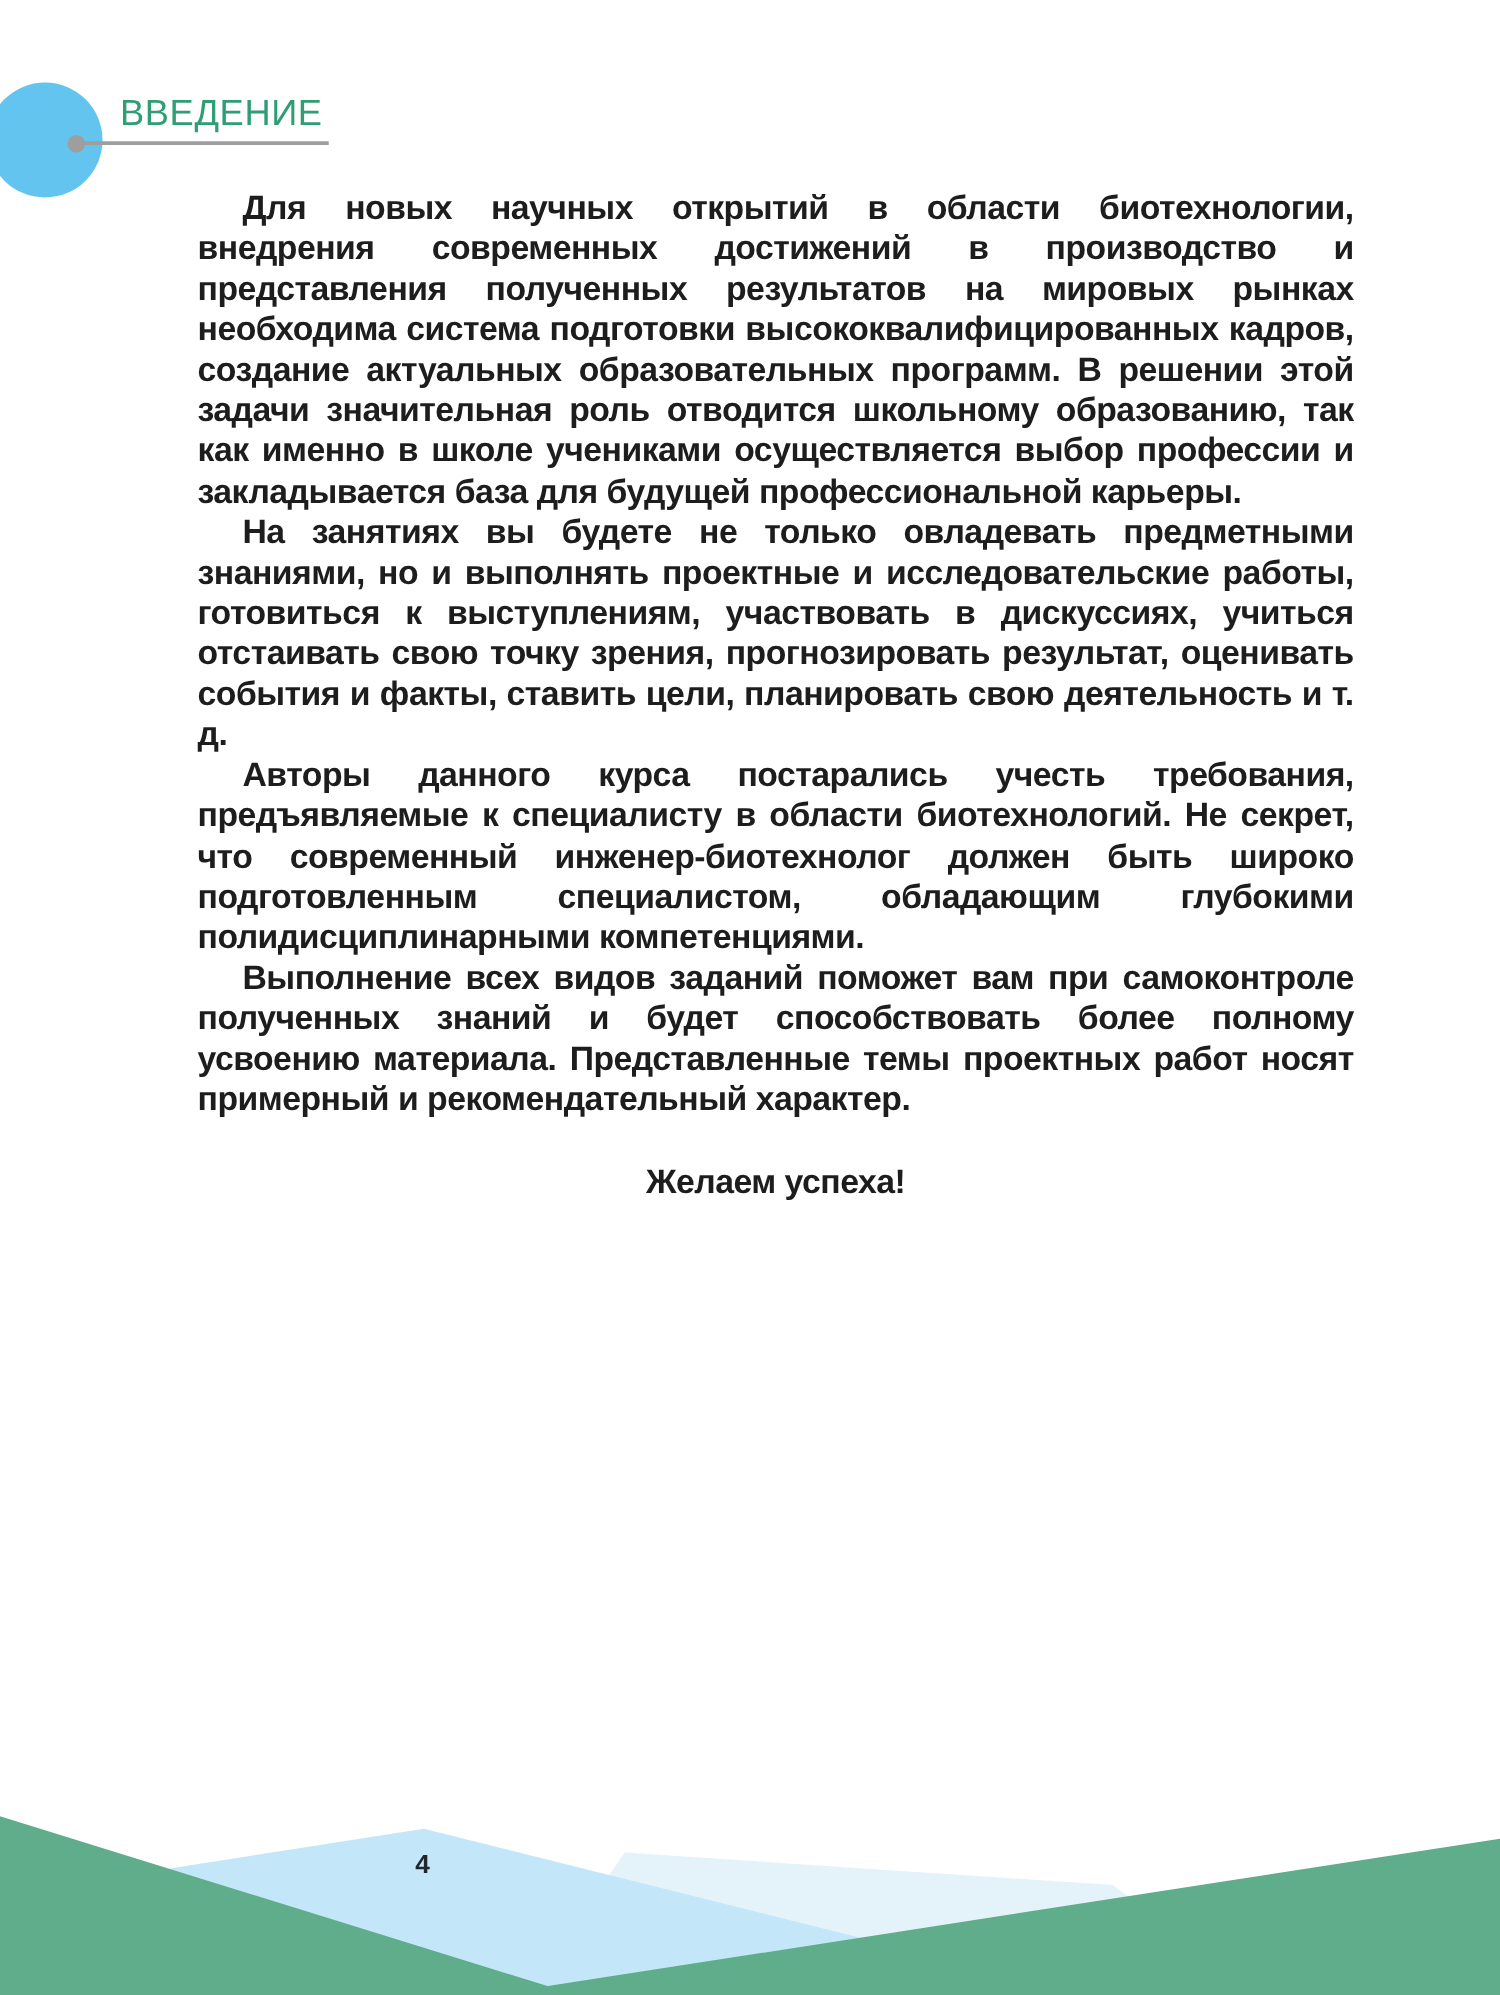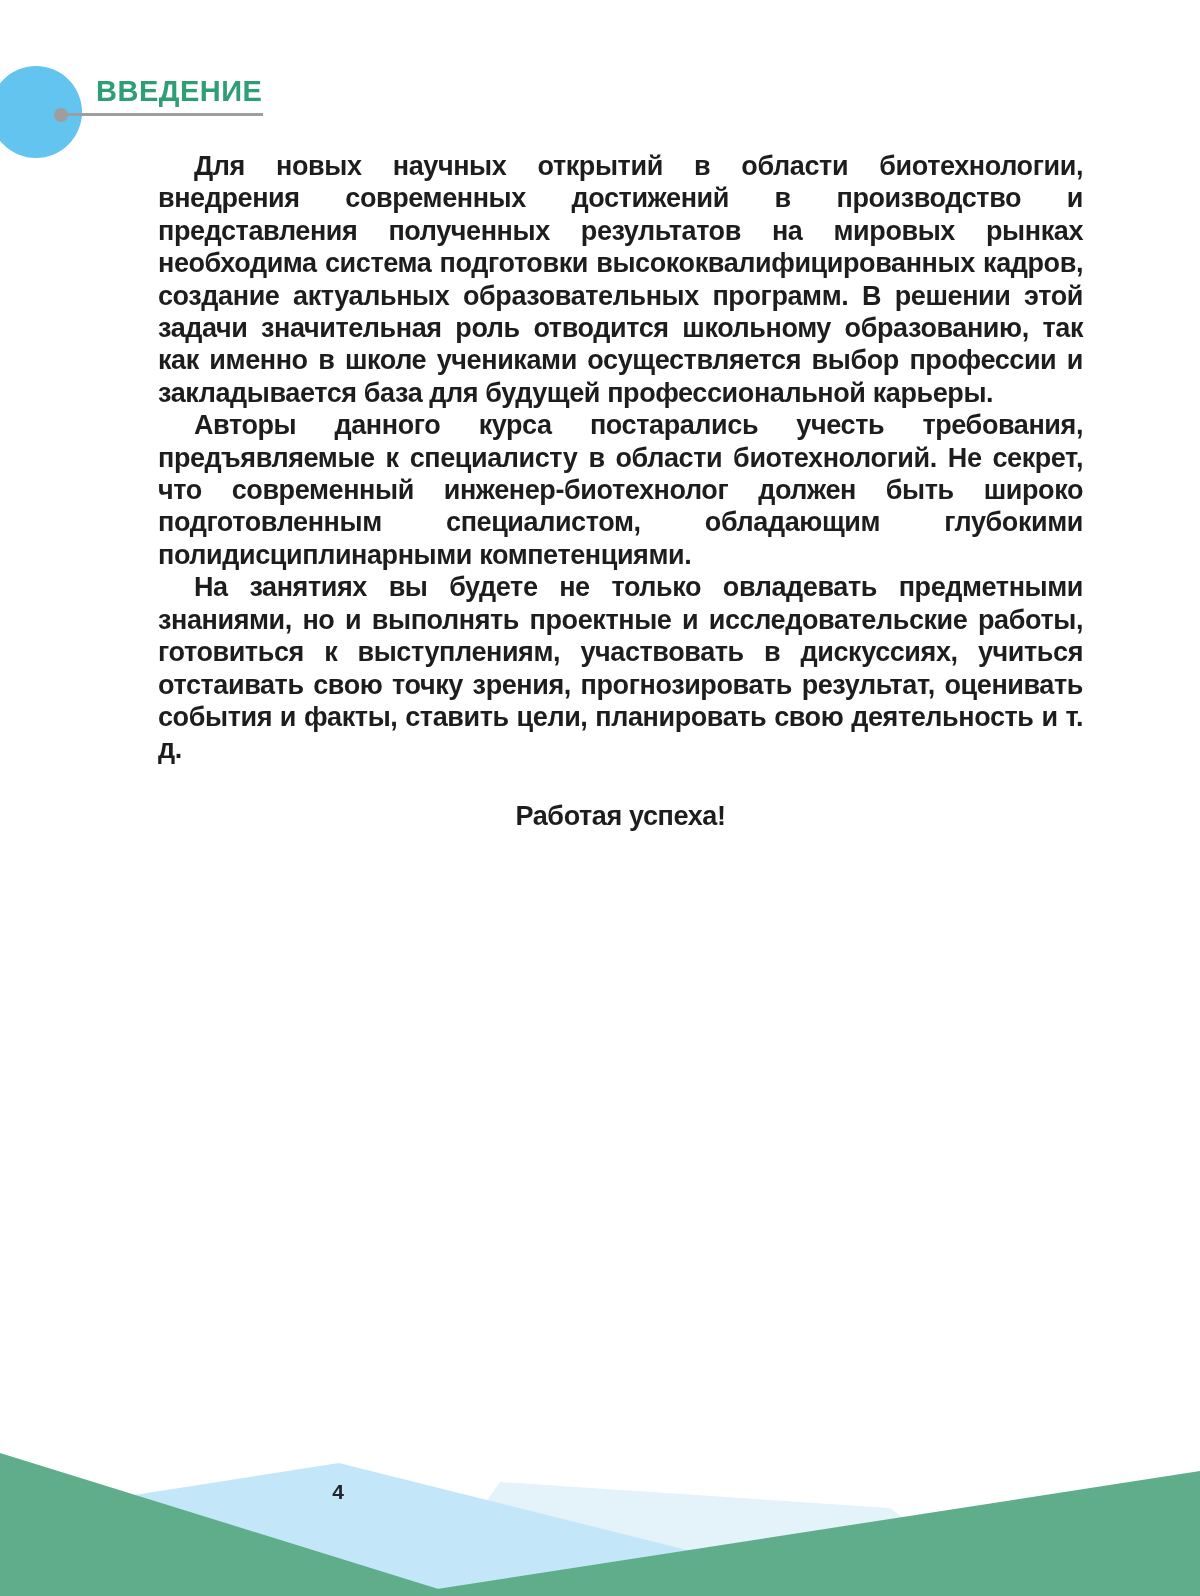--- a/index.html
+++ b/index.html
@@ -26,21 +26,21 @@
     border-radius: 50%;
     background: #62c4ef;
   }
   .page-title {
     position: absolute;
     left: 96px;
     top: 76px;
     margin: 0;
     font-size: 29px;
     line-height: 30px;
-    font-weight: bold;
+    font-weight: normal;
     letter-spacing: 0.5px;
     color: #2f9e74;
   }
   .title-rule {
     position: absolute;
     left: 61px;
     top: 113px;
     width: 202px;
     height: 3px;
     background: #9e9e9e;
@@ -104,23 +104,24 @@
 
 <div class="page">
 
   <div class="corner-circle"></div>
   <h1 class="page-title">ВВЕДЕНИЕ</h1>
   <div class="title-rule"></div>
   <div class="title-rule-dot"></div>
 
   <main class="text-block">
     <p>Для новых научных открытий в области биотехнологии, внедрения современных достижений в производство и представления получен­ных результатов на мировых рынках необходима система подготовки высококвалифицированных кадров, создание актуальных образова­тельных программ. В решении этой задачи значительная роль отво­дится школьному образованию, так как именно в школе учениками осуществляется выбор профессии и закладывается база для будущей профессиональной карьеры.</p>
+    <p>На занятиях вы будете не только овладевать предметными знания­ми, но и выполнять проектные и исследовательские работы, гото­виться к выступлениям, участвовать в дискуссиях, учиться отстаивать свою точку зрения, прогнозировать результат, оценивать события и факты, ставить цели, планировать свою деятельность и т. д.</p>
     <p>Авторы данного курса постарались учесть требования, предъявляе­мые к специалисту в области биотехнологий. Не секрет, что совре­менный инженер-биотехнолог должен быть широко подготовленным специалистом, обладающим глубокими полидисциплинарными ком­петенциями.</p>
-    <p>На занятиях вы будете не только овладевать предметными знания­ми, но и выполнять проектные и исследовательские работы, гото­виться к выступлениям, участвовать в дискуссиях, учиться отстаивать свою точку зрения, прогнозировать результат, оценивать события и факты, ставить цели, планировать свою деятельность и т. д.</p>
-    <p class="closing">Работая успеха!</p>
+    <p>Выполнение всех видов заданий поможет вам при самоконтроле полученных знаний и будет способствовать более полному усвоению материала. Представленные темы проектных работ носят примерный и рекомендательный характер.</p>
+    <p class="closing">Желаем успеха!</p>
   </main>
 
   <svg class="footer-art" viewBox="0 0 1200 216" preserveAspectRatio="none" aria-hidden="true">
     <polygon points="500,102 890,128 1010,216 420,216" fill="#e4f2fa"></polygon>
     <polygon points="0,136 339,83 871,216 0,216" fill="#c3e7f8"></polygon>
     <polygon points="0,73 461,216 0,216" fill="#5fad8b"></polygon>
     <polygon points="437,209 1200,91 1200,216 437,216" fill="#5fad8b"></polygon>
   </svg>
   <div class="page-number">4</div>
 

